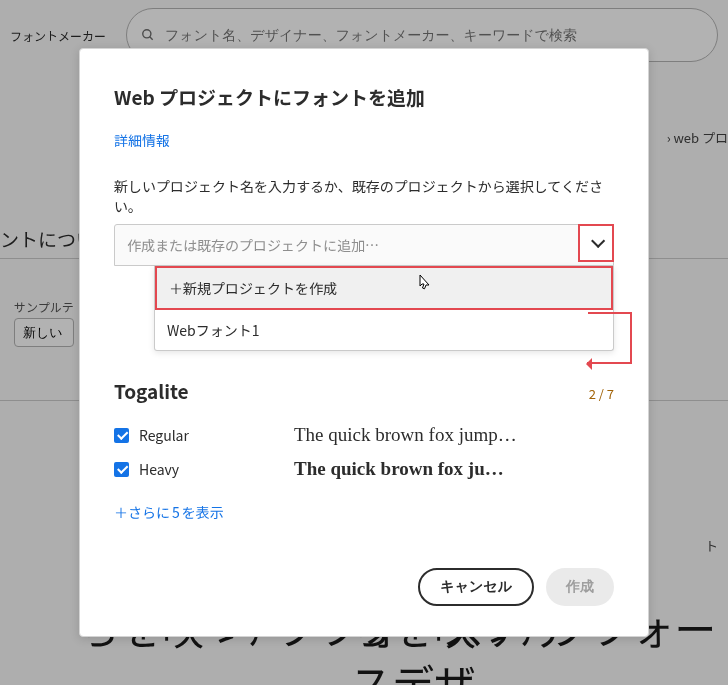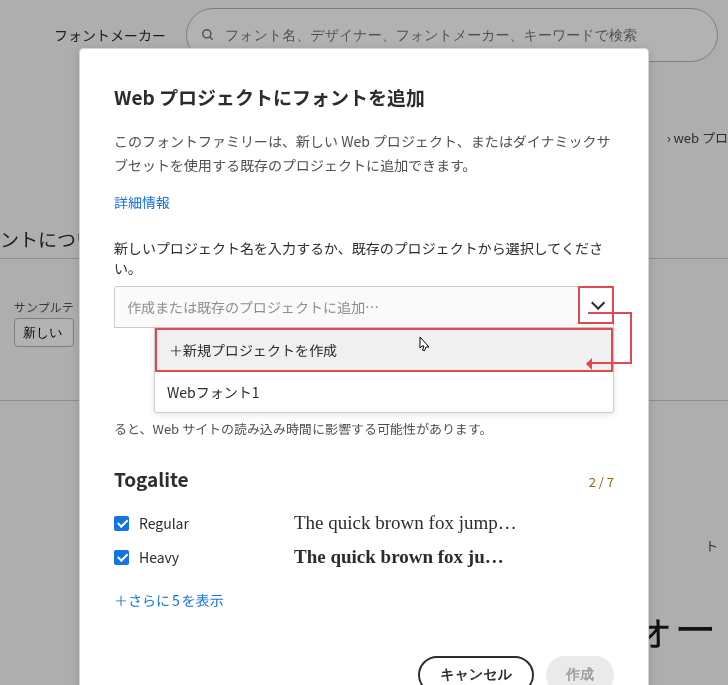--- a/index.html
+++ b/index.html
@@ -4,21 +4,21 @@
 <style>
 * { box-sizing: border-box; margin: 0; padding: 0; }
 body {
   font-family: "Hiragino Kaku Gothic ProN", "Noto Sans JP", "Yu Gothic", Meiryo, sans-serif;
   width: 728px; height: 685px; overflow: hidden;
   background: #fafafa; color: #2c2c2c; position: relative;
 }
 
 .backdrop-ui { position: absolute; inset: 0; filter: none; }
 .topbar { display: flex; align-items: center; gap: 20px; padding: 8px 10px; }
-.topbar .tab { font-size: 14px; color: #2c2c2c; margin-left: 44px; }
+.topbar .tab { font-size: 12px; color: #2c2c2c; }
 .search { flex: 1; display: flex; align-items: center; border: 1px solid #b5b5b5; border-radius: 999px; padding: 14px 14px; gap: 10px; background: #fff; }
 .search input { border: none; outline: none; flex: 1; font-size: 14px; background: transparent; }
 .side-label { position: absolute; top: 225px; left: 0; font-size: 19px; }
 .sample-label { position: absolute; top: 298px; left: 14px; font-size: 12px; color: #555; }
 .sample-input { position: absolute; top: 318px; left: 14px; border: 1px solid #b5b5b5; border-radius: 4px; padding: 6px 8px; font-size: 13px; width: 60px; background:#fff;}
 .bg-text { position:absolute; font-size:42px; font-weight:400; color:#1a1a1a; line-height:1.3; }
 .bg-text.left { left:78px; top:600px; }
 .bg-text.right { left:350px; top:600px; }
 .web-proj-crumb { position:absolute; right:0; top:128px; font-size:13px; color:#444;}
 .divider-bg { position:absolute; left:0; right:0; top:258px; height:1px; background:#ccc;}
@@ -118,21 +118,20 @@
   <div class="bg-right-small">ト</div>
   <div class="bg-text left">ちを咲ゞﾁ
 プフォースデザ</div>
   <div class="bg-text right">ちを咲ゞﾁ
 プフォースデザ</div>
 </div>
 
 <div class="overlay">
   <div class="modal">
     <h2>Web プロジェクトにフォントを追加</h2>
-    <p class="desc">このフォントファミリーは、新しい Web プロジェクト、またはダイナミックサブセットを使用する既存のプロジェクトに追加できます。</p>
     <a href="#" class="more">詳細情報</a>
     <p class="instruct">新しいプロジェクト名を入力するか、既存のプロジェクトから選択してください。</p>
 
     <div class="select-wrap">
       <div class="select-field">作成または既存のプロジェクトに追加…</div>
       <div class="chev-box">
         <span class="chev"></span>
       </div>
       <div class="dropdown">
         <div class="dd-item highlight">
@@ -142,21 +141,20 @@
                 <path d="M5 1v11l2-2h2l-1.5 4 2 .8L11 11h3L5 1z" fill="#fff" stroke="#000" stroke-width="1"></path>
               </svg>
           </span>
         </div>
         <div class="dd-item">
           <span>Webフォント1</span>
         </div>
       </div>
     </div>
 
-    <p class="note">ると、Web サイトの読み込み時間に影響する可能性があります。</p>
 
     <div class="font-block">
       <div class="font-header">
         <span class="font-family-name">Togalite</span>
         <span class="font-count">2 / 7</span>
       </div>
 
       <div class="font-row">
         <label>
           <span class="cb"></span>

